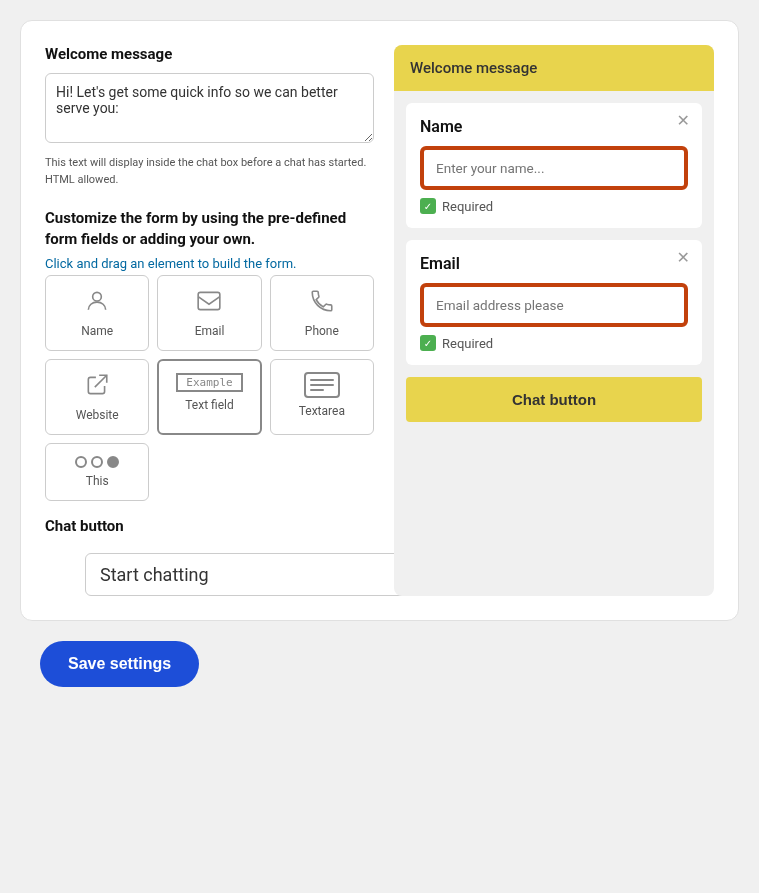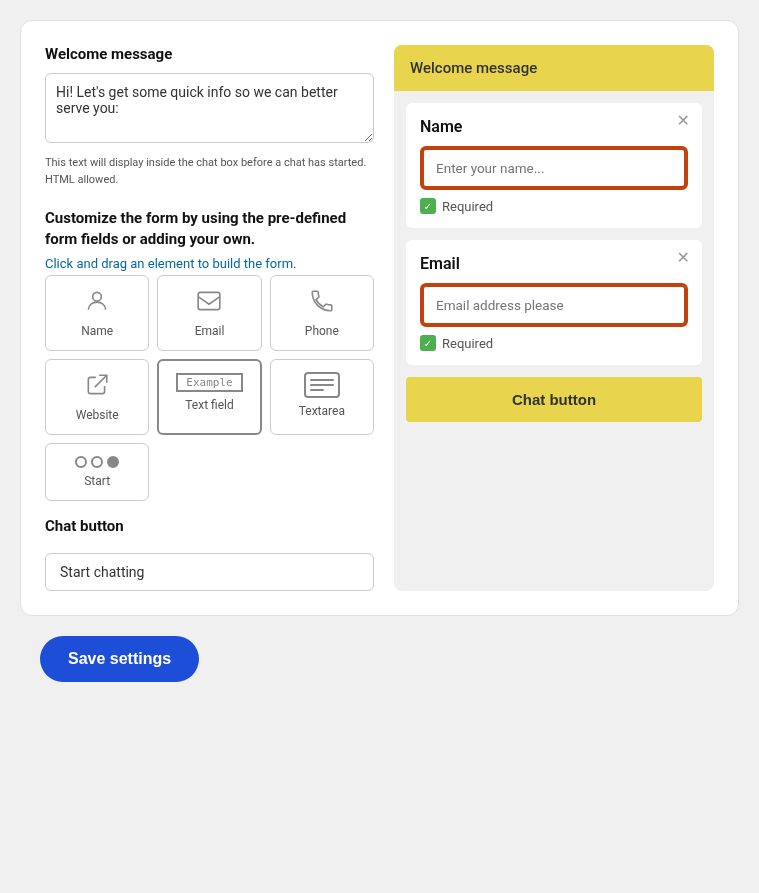--- a/index.html
+++ b/index.html
@@ -171,25 +171,26 @@
     
     .chat-button-section {
       margin-top: 4px;
     }
 
     .chat-button-input {
       width: 100%;
       border: 1px solid #ccc;
       border-radius: 6px;
       padding: 10px 14px;
-      font-size: 14px;
+      font-size: 18px;
       color: #333;
       outline: none;
       margin-top: 8px;
       font-family: inherit;
+      margin-left: 40px;
     }
 
     
     .preview-header {
       background: #e8d44d;
       padding: 14px 16px;
       font-size: 15px;
       font-weight: 500;
       color: #333;
     }
@@ -361,21 +362,21 @@
       </div>
 
       <div class="field-item">
         <div class="field-icon">
           <div class="radio-icon">
             <div class="radio-circle"></div>
             <div class="radio-circle"></div>
             <div class="radio-circle filled"></div>
           </div>
         </div>
-        <span>Start</span>
+        <span>This</span>
       </div>
     </div>
 
     
     <div class="chat-button-section">
       <div class="section-title">Chat button</div>
       <input class="chat-button-input" type="text" value="Start chatting" style="">
     </div>
   </div>
 

